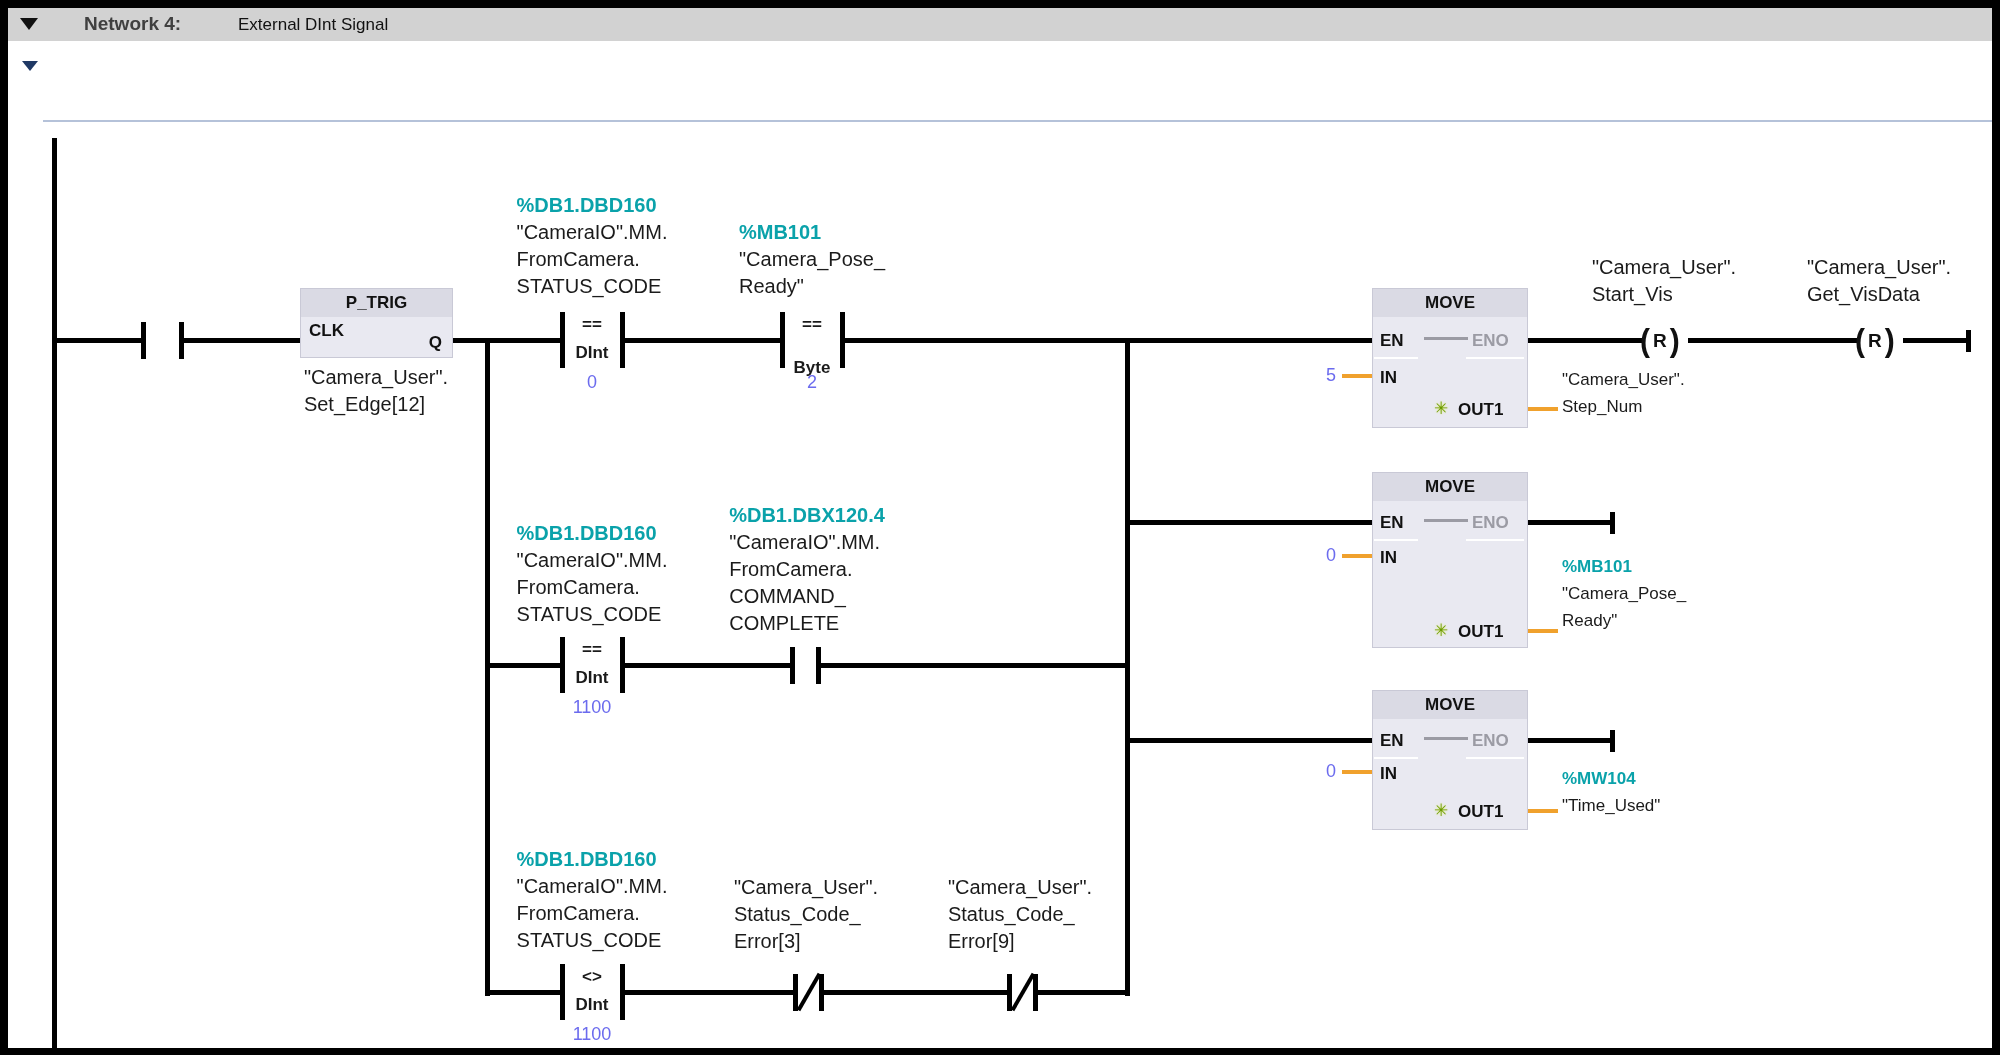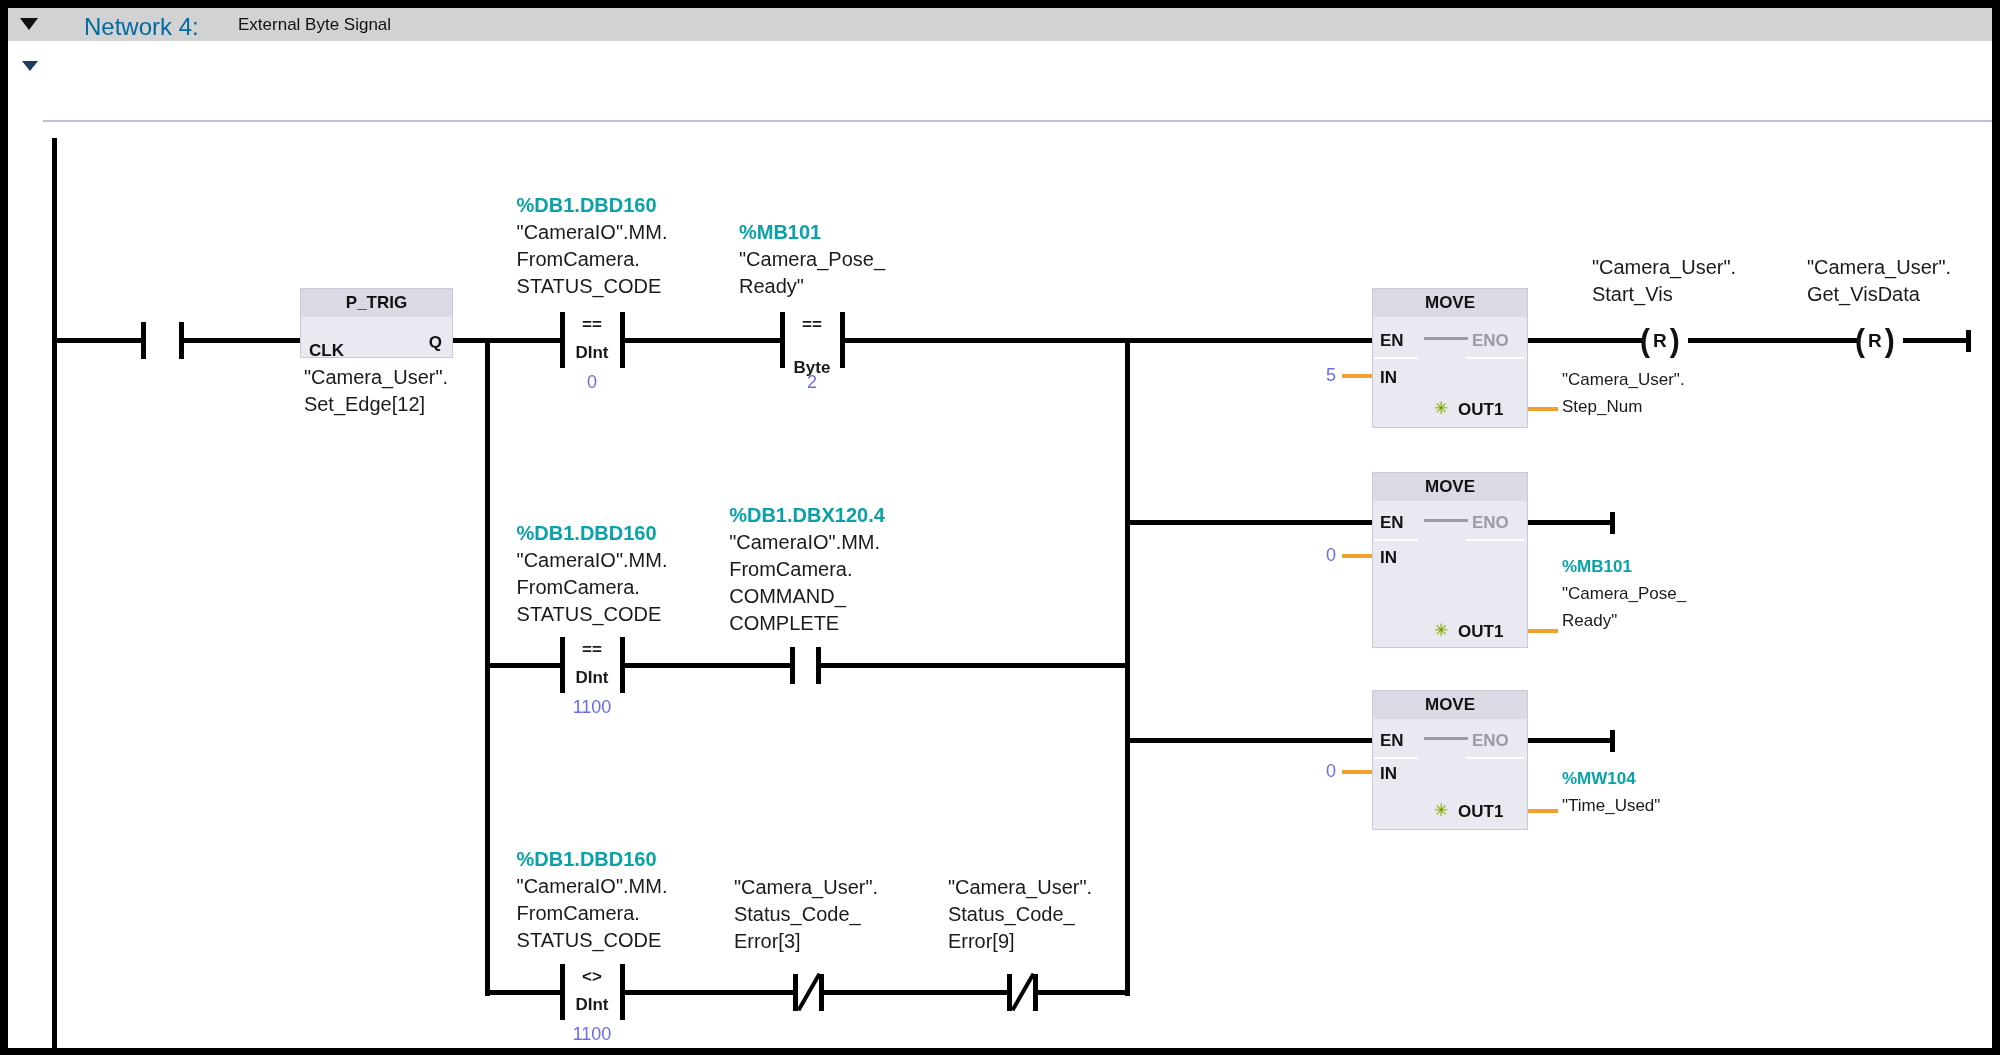--- a/index.html
+++ b/index.html
@@ -14,21 +14,21 @@
     background:#fff; overflow:hidden;
   }
   
   .netbar{position:absolute; left:0; top:0; width:1984px; height:33px; background:#d2d2d2;}
   .tri-black{position:absolute; width:0; height:0;
     border-left:9px solid transparent; border-right:9px solid transparent;
     border-top:12px solid #111;}
   .tri-navy{position:absolute; width:0; height:0;
     border-left:8px solid transparent; border-right:8px solid transparent;
     border-top:10px solid #1f3864;}
-  .nettitle{position:absolute; left:76px; top:5px; font-size:24px; font-weight:normal; color:#0369a1; white-space:nowrap;}
+  .nettitle{position:absolute; left:76px; top:5px; font-size:19px; font-weight:bold; color:#404040; white-space:nowrap;}
   .netsub{position:absolute; left:230px; top:7px; font-size:17px; color:#111; white-space:nowrap;}
   .commentbox{position:absolute; left:61px; top:42px; width:1448px; height:64px;
     background:#fff; border:1px solid #dcdcdc;}
   .commentline{position:absolute; left:14px; font-size:17px; color:#1b1b1b; white-space:nowrap;}
   .sep{position:absolute; left:35px; top:112px; width:1949px; height:2px; background:#b5c2d9;}
 
   
   .wh{position:absolute; height:5px; background:#000;}
   .wv{position:absolute; width:5px; background:#000;}
   .wo{position:absolute; height:4px; background:#f0a12d;}
@@ -65,21 +65,21 @@
 </style>
 </head>
 <body>
 
 <div id="screen">
 <div id="canvas">
 
   <div class="netbar">
     <div class="tri-black" style="left:12px; top:10px;"></div>
     <div class="nettitle">Network 4:</div>
-    <div class="netsub">External Byte Signal</div>
+    <div class="netsub">External DInt Signal</div>
   </div>
 
   <div class="tri-navy" style="left:14px; top:53px;"></div>
   <div class="sep"></div>
 
   <div class="wv" style="left:44px; top:130px; height:910px;"></div>
 
   <div class="wh" style="left:44px;  top:330px; width:91px;"></div>
   <div class="wh" style="left:174px; top:330px; width:118px;"></div>
   <div class="wh" style="left:445px; top:330px; width:109px;"></div>
@@ -108,21 +108,21 @@
   <div class="wh" style="left:1520px;top:512px; width:85px;"></div>
   <div class="wv" style="left:1602px;top:504px; height:22px;"></div>
   <div class="wh" style="left:1520px;top:730px; width:85px;"></div>
   <div class="wv" style="left:1602px;top:722px; height:22px;"></div>
 
   <div class="bar" style="left:133px; top:314px; height:37px;"></div>
   <div class="bar" style="left:171px; top:314px; height:37px;"></div>
 
   <div class="fbox" style="left:292px; top:280px; width:153px; height:70px;">
     <div class="fhead">P_TRIG</div>
-    <div class="pin" style="left:8px; top:52px;">CLK</div>
+    <div class="pin" style="left:8px; top:32px;">CLK</div>
     <div class="pin" style="right:10px; top:44px;">Q</div>
   </div>
   <div class="lblc" style="left:368px; top:356px;">
     <div>"Camera_User".</div>
     <div>Set_Edge[12]</div>
   </div>
 
   <div class="lblc" style="left:584px; top:184px;">
     <div class="addr">%DB1.DBD160</div>
     <div>"CameraIO".MM.</div>

